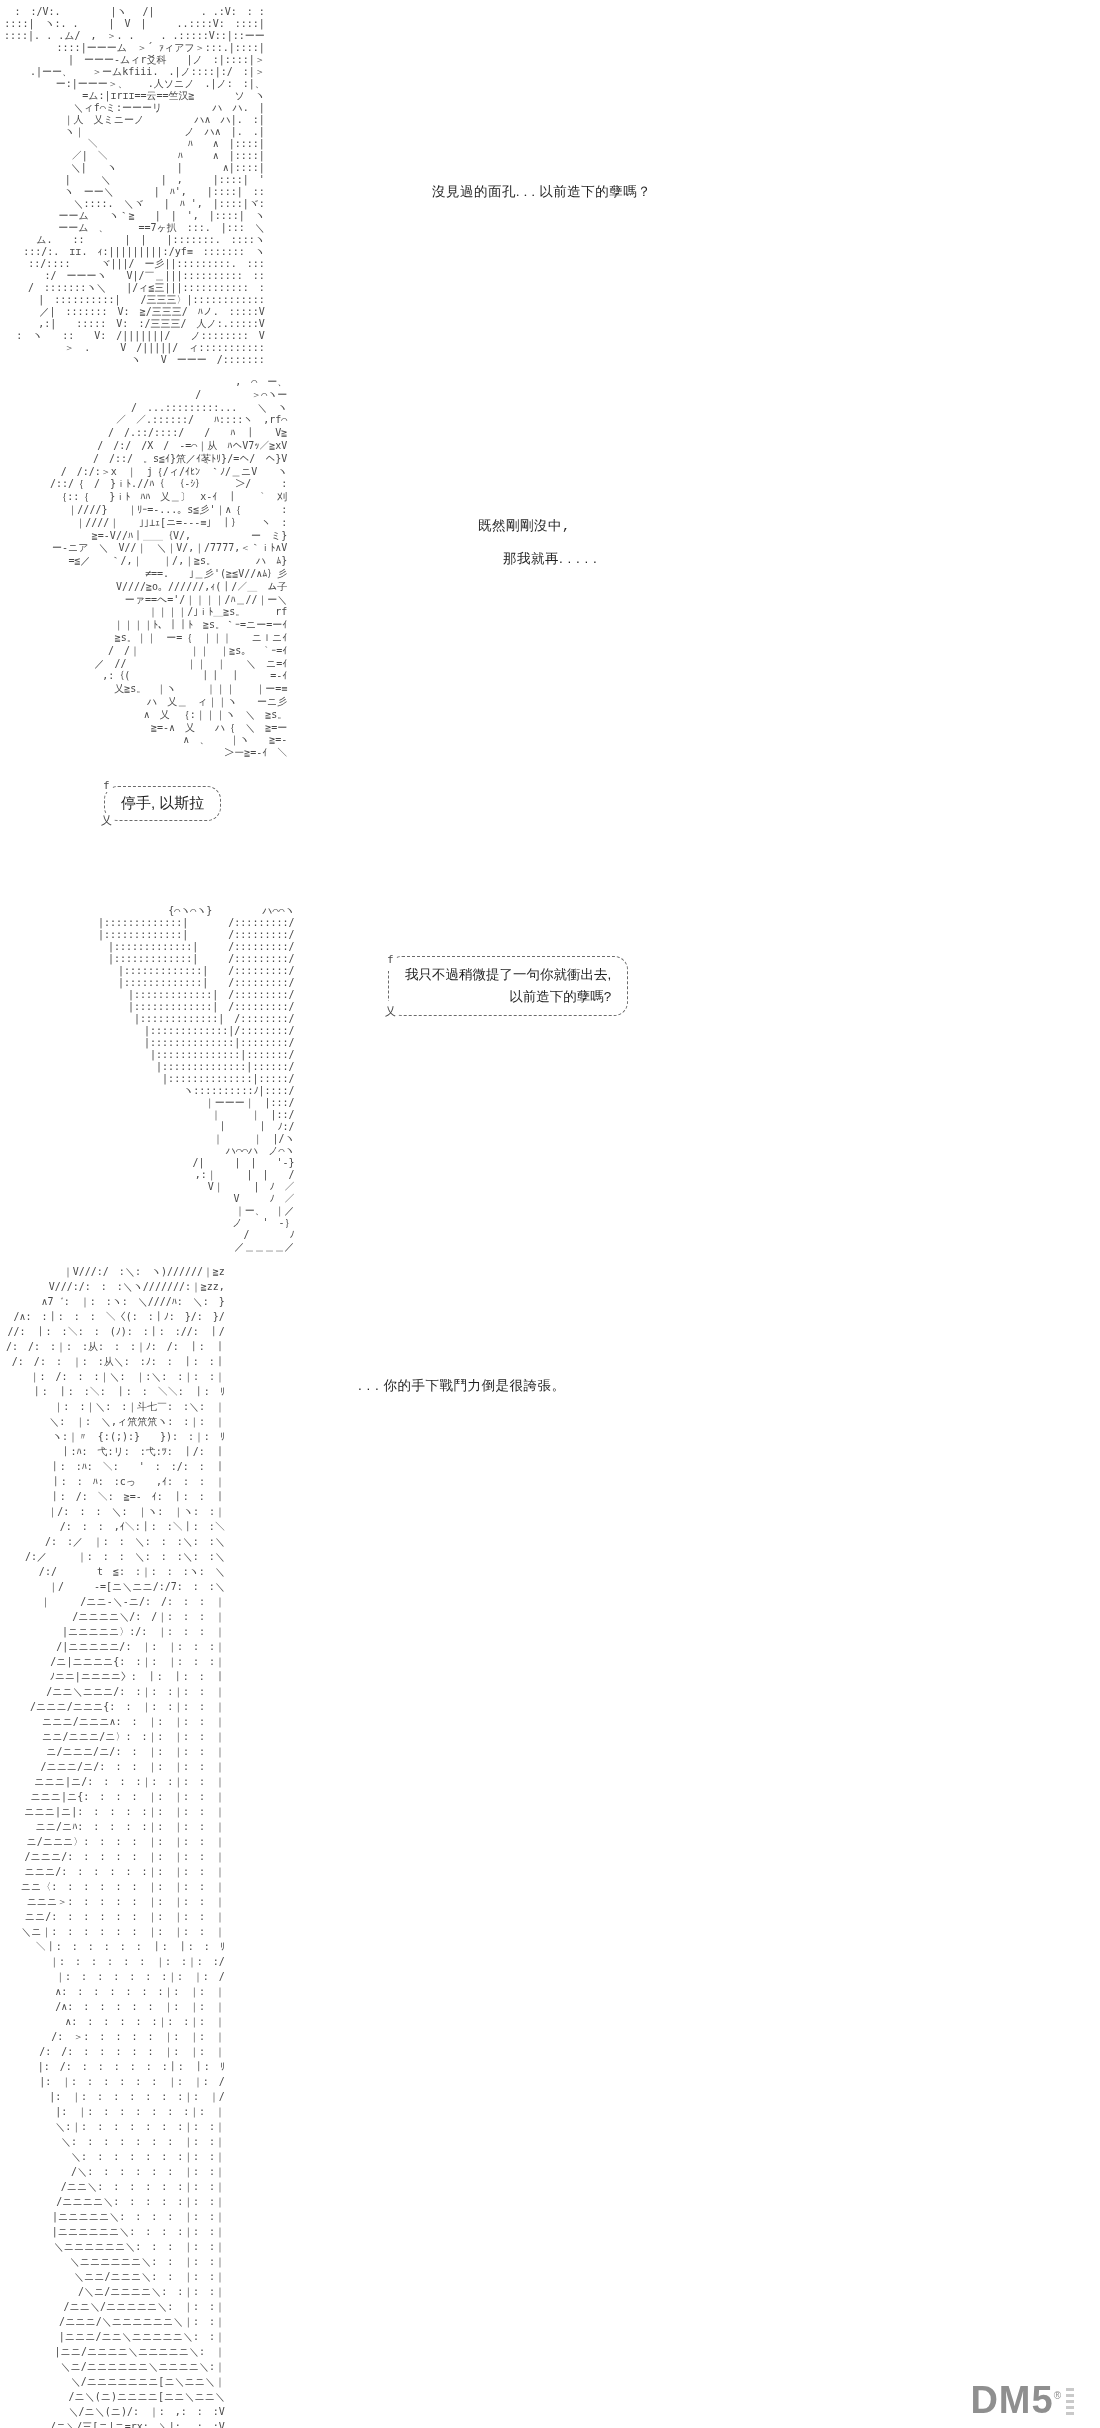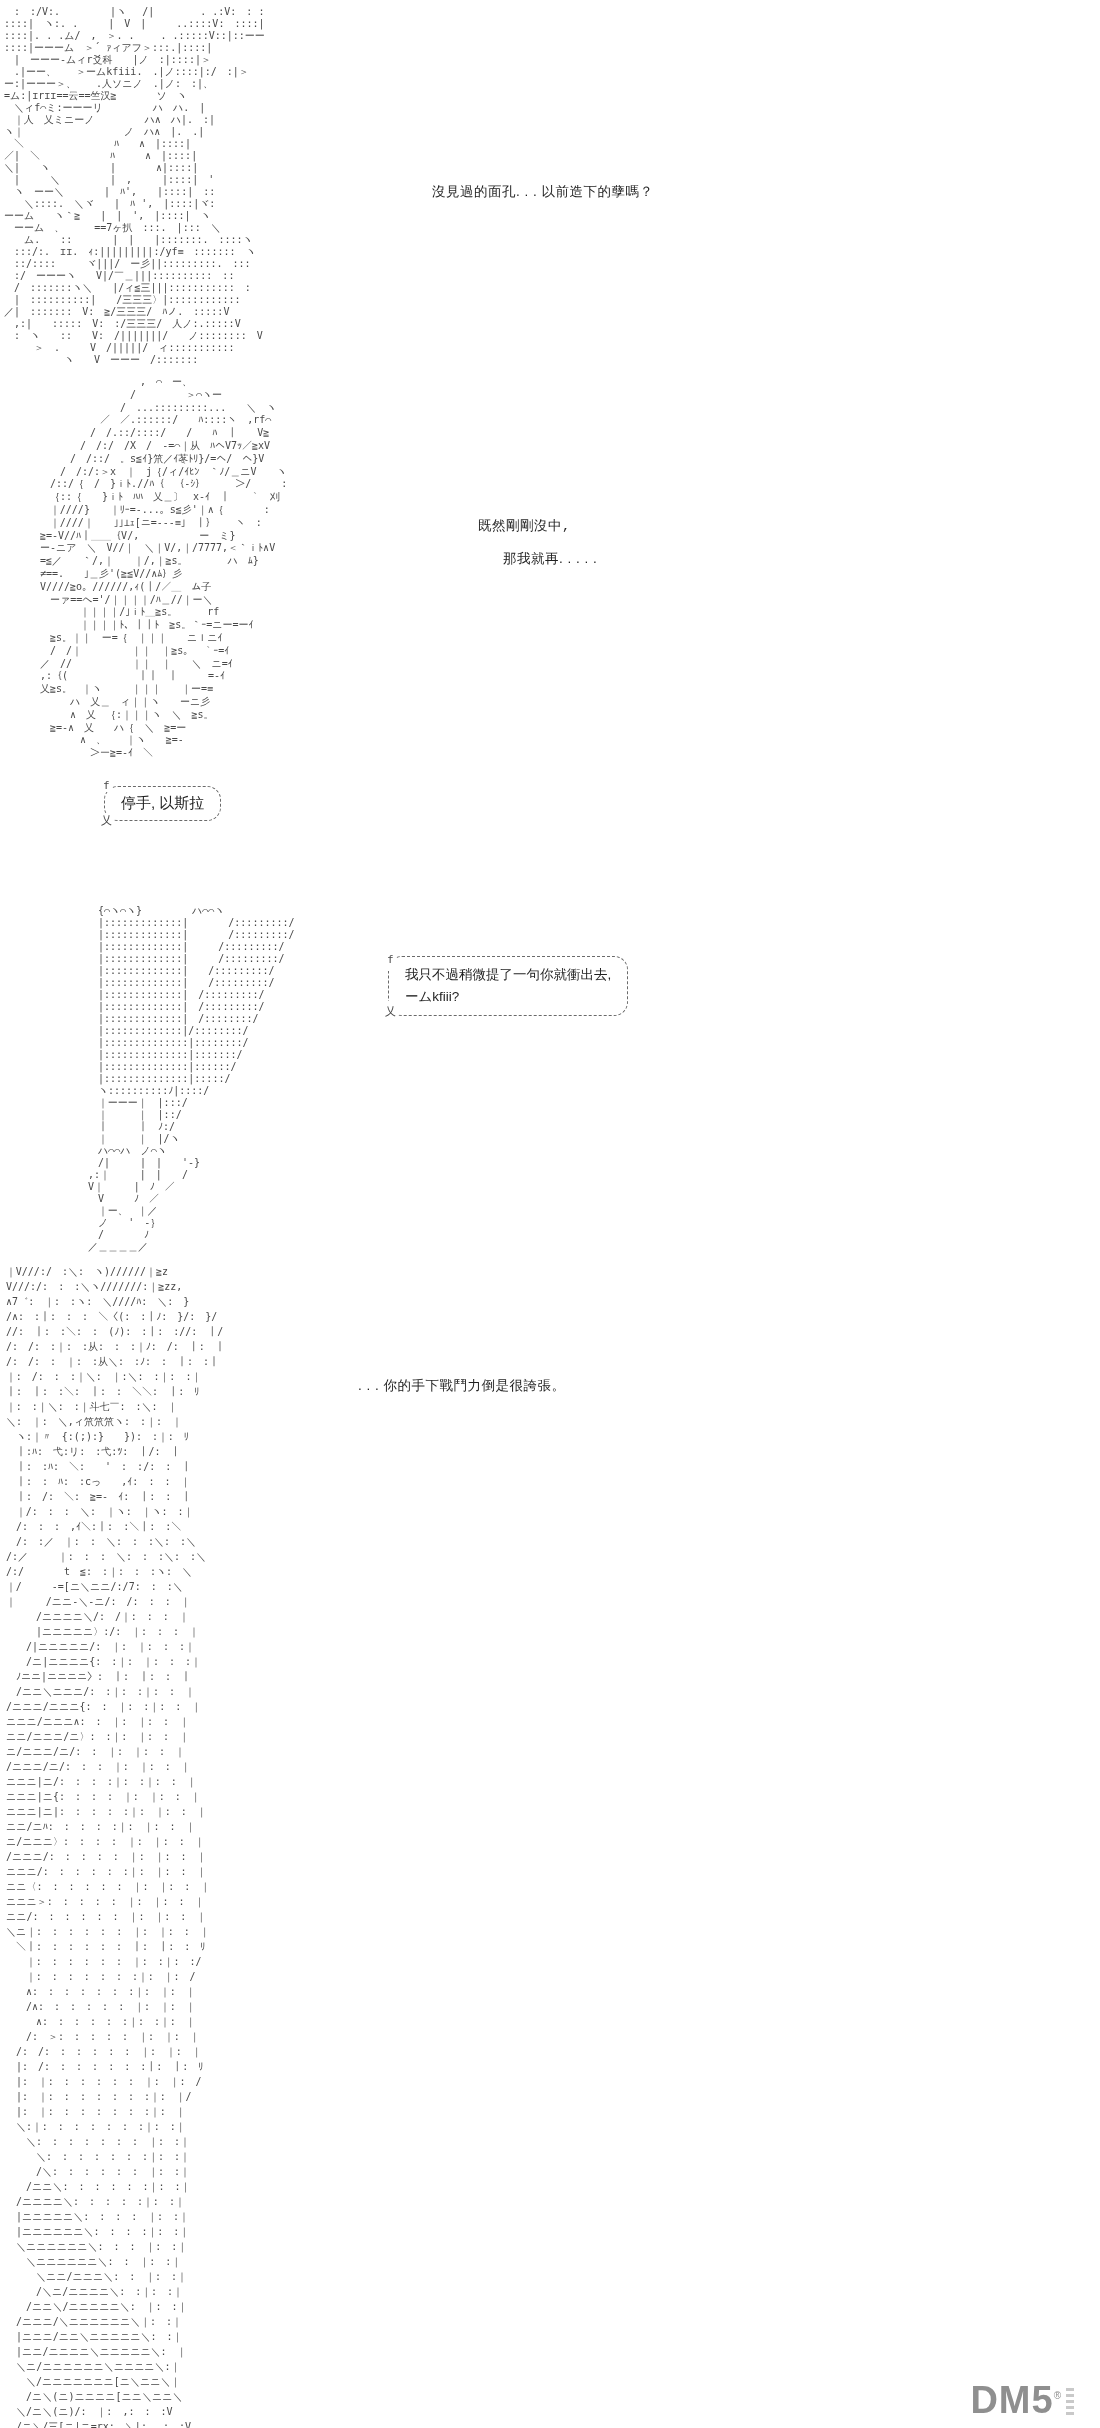--- a/index.html
+++ b/index.html
@@ -1,34 +1,35 @@
 <!DOCTYPE html>
 <html><head>
 <meta charset="utf-8">
 <style>
   html,body { margin:0; padding:0; background:#ffffff; }
   .page {
     position:relative; width:1100px; height:2428px;
     background:#ffffff; overflow:hidden;
     font-family:"Liberation Sans","DejaVu Sans",sans-serif;
+    text-align:right;
   }
   pre.aa {
     position:absolute; margin:0; white-space:pre;
     font-family:"DejaVu Sans Mono",monospace;
     font-size:10px; color:#474747;
   }
   #aa1 { left:4px;   top:6px;    line-height:12px; }
   #aa2 { left:30px;  top:376px;  line-height:12.8px; }
   #aa3 { left:78px;  top:893px;  line-height:12px;margin-top:12px; }
   #aa4 { left:6px;   top:1236px; line-height:15px;margin-top:28px; }
   .dlg {
     position:absolute; font-size:13.5px; color:#1f1f1f;
     white-space:nowrap; letter-spacing:0.5px;
   }
-  #dlg1 { left:432px; top:183px; }
+  #dlg1 { left:432px; top:183px;font-family:Liberation Serif, serif; }
   #dlg2 { left:478px; top:517px;font-family:Liberation Mono, monospace; }
   #dlg3 { left:478px; top:550px;margin-left:25px; }
   #dlg4 { left:358px; top:1377px; }
   .bubble {
     position:absolute; background:#ffffff;
     border:1px dashed #6a6a6a; border-radius:14px;
     padding:7px 16px; color:#1f1f1f;
   }
   #bubble1 { left:104px; top:786px; font-size:15px; }
   #bubble2 { left:388px; top:956px; font-size:13.5px; line-height:22px; }
@@ -156,21 +157,21 @@
 　　V　　　ﾉ　／
 　　｜ー、　｜／
 　　ノ　　'　-｝
 　　/　　　　ﾉ
 　／＿＿＿＿／
 　</pre>
 
   <div class="bubble" id="bubble2">
     <span class="bub-pre">f</span>
     <div>我只不過稍微提了一句你就衝出去,</div>
-    <div>ームkfiii?</div>
+    <div>以前造下的孽嗎?</div>
     <span class="bub-suf">乂</span>
   </div>
 
   <pre class="aa" id="aa4">｜V///:/　:＼:　ヽ)//////｜≧z
 V///:/:　:　:＼ヽ///////:｜≧zz,
 ∧7゛:　｜:　:ヽ:　＼////ﾊ:　＼:　}
 /∧:　:｜:　:　:　＼〈(:　:｜ﾉ:　}/:　}/
 //:　｜:　:＼:　:　(ﾉ):　:｜:　://:　｜/
 /:　/:　:｜:　:从:　:　:｜ﾉ:　/:　｜:　｜
 /:　/:　:　｜:　:从＼:　:ﾉ:　:　｜:　:｜

